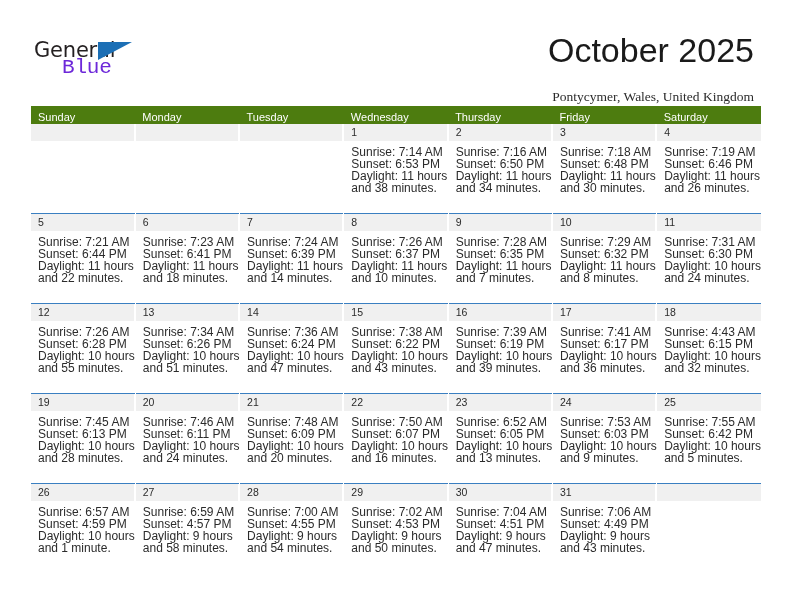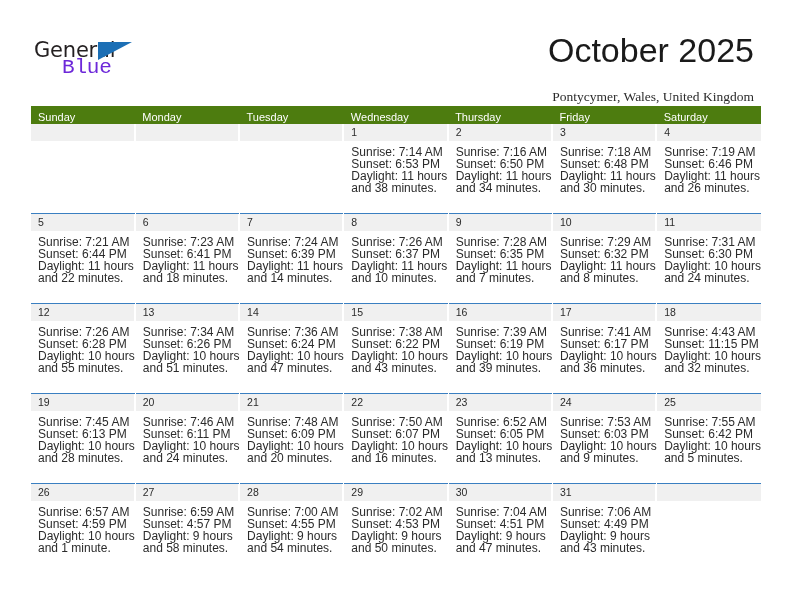--- a/index.html
+++ b/index.html
@@ -395,21 +395,21 @@
                 <div>Daylight: 10 hours</div>
                 <div>and 36 minutes.</div>
               </div>
             </div>
           </td>
           <td>
             <div class="cell">
               <div class="daynum-band">18</div>
               <div class="cell-body">
                 <div>Sunrise: 4:43 AM</div>
-                <div>Sunset: 11:15 PM</div>
+                <div>Sunset: 6:15 PM</div>
                 <div>Daylight: 10 hours</div>
                 <div>and 32 minutes.</div>
               </div>
             </div>
           </td>
         </tr>
         <tr>
           <td>
             <div class="cell">
               <div class="daynum-band">19</div>

